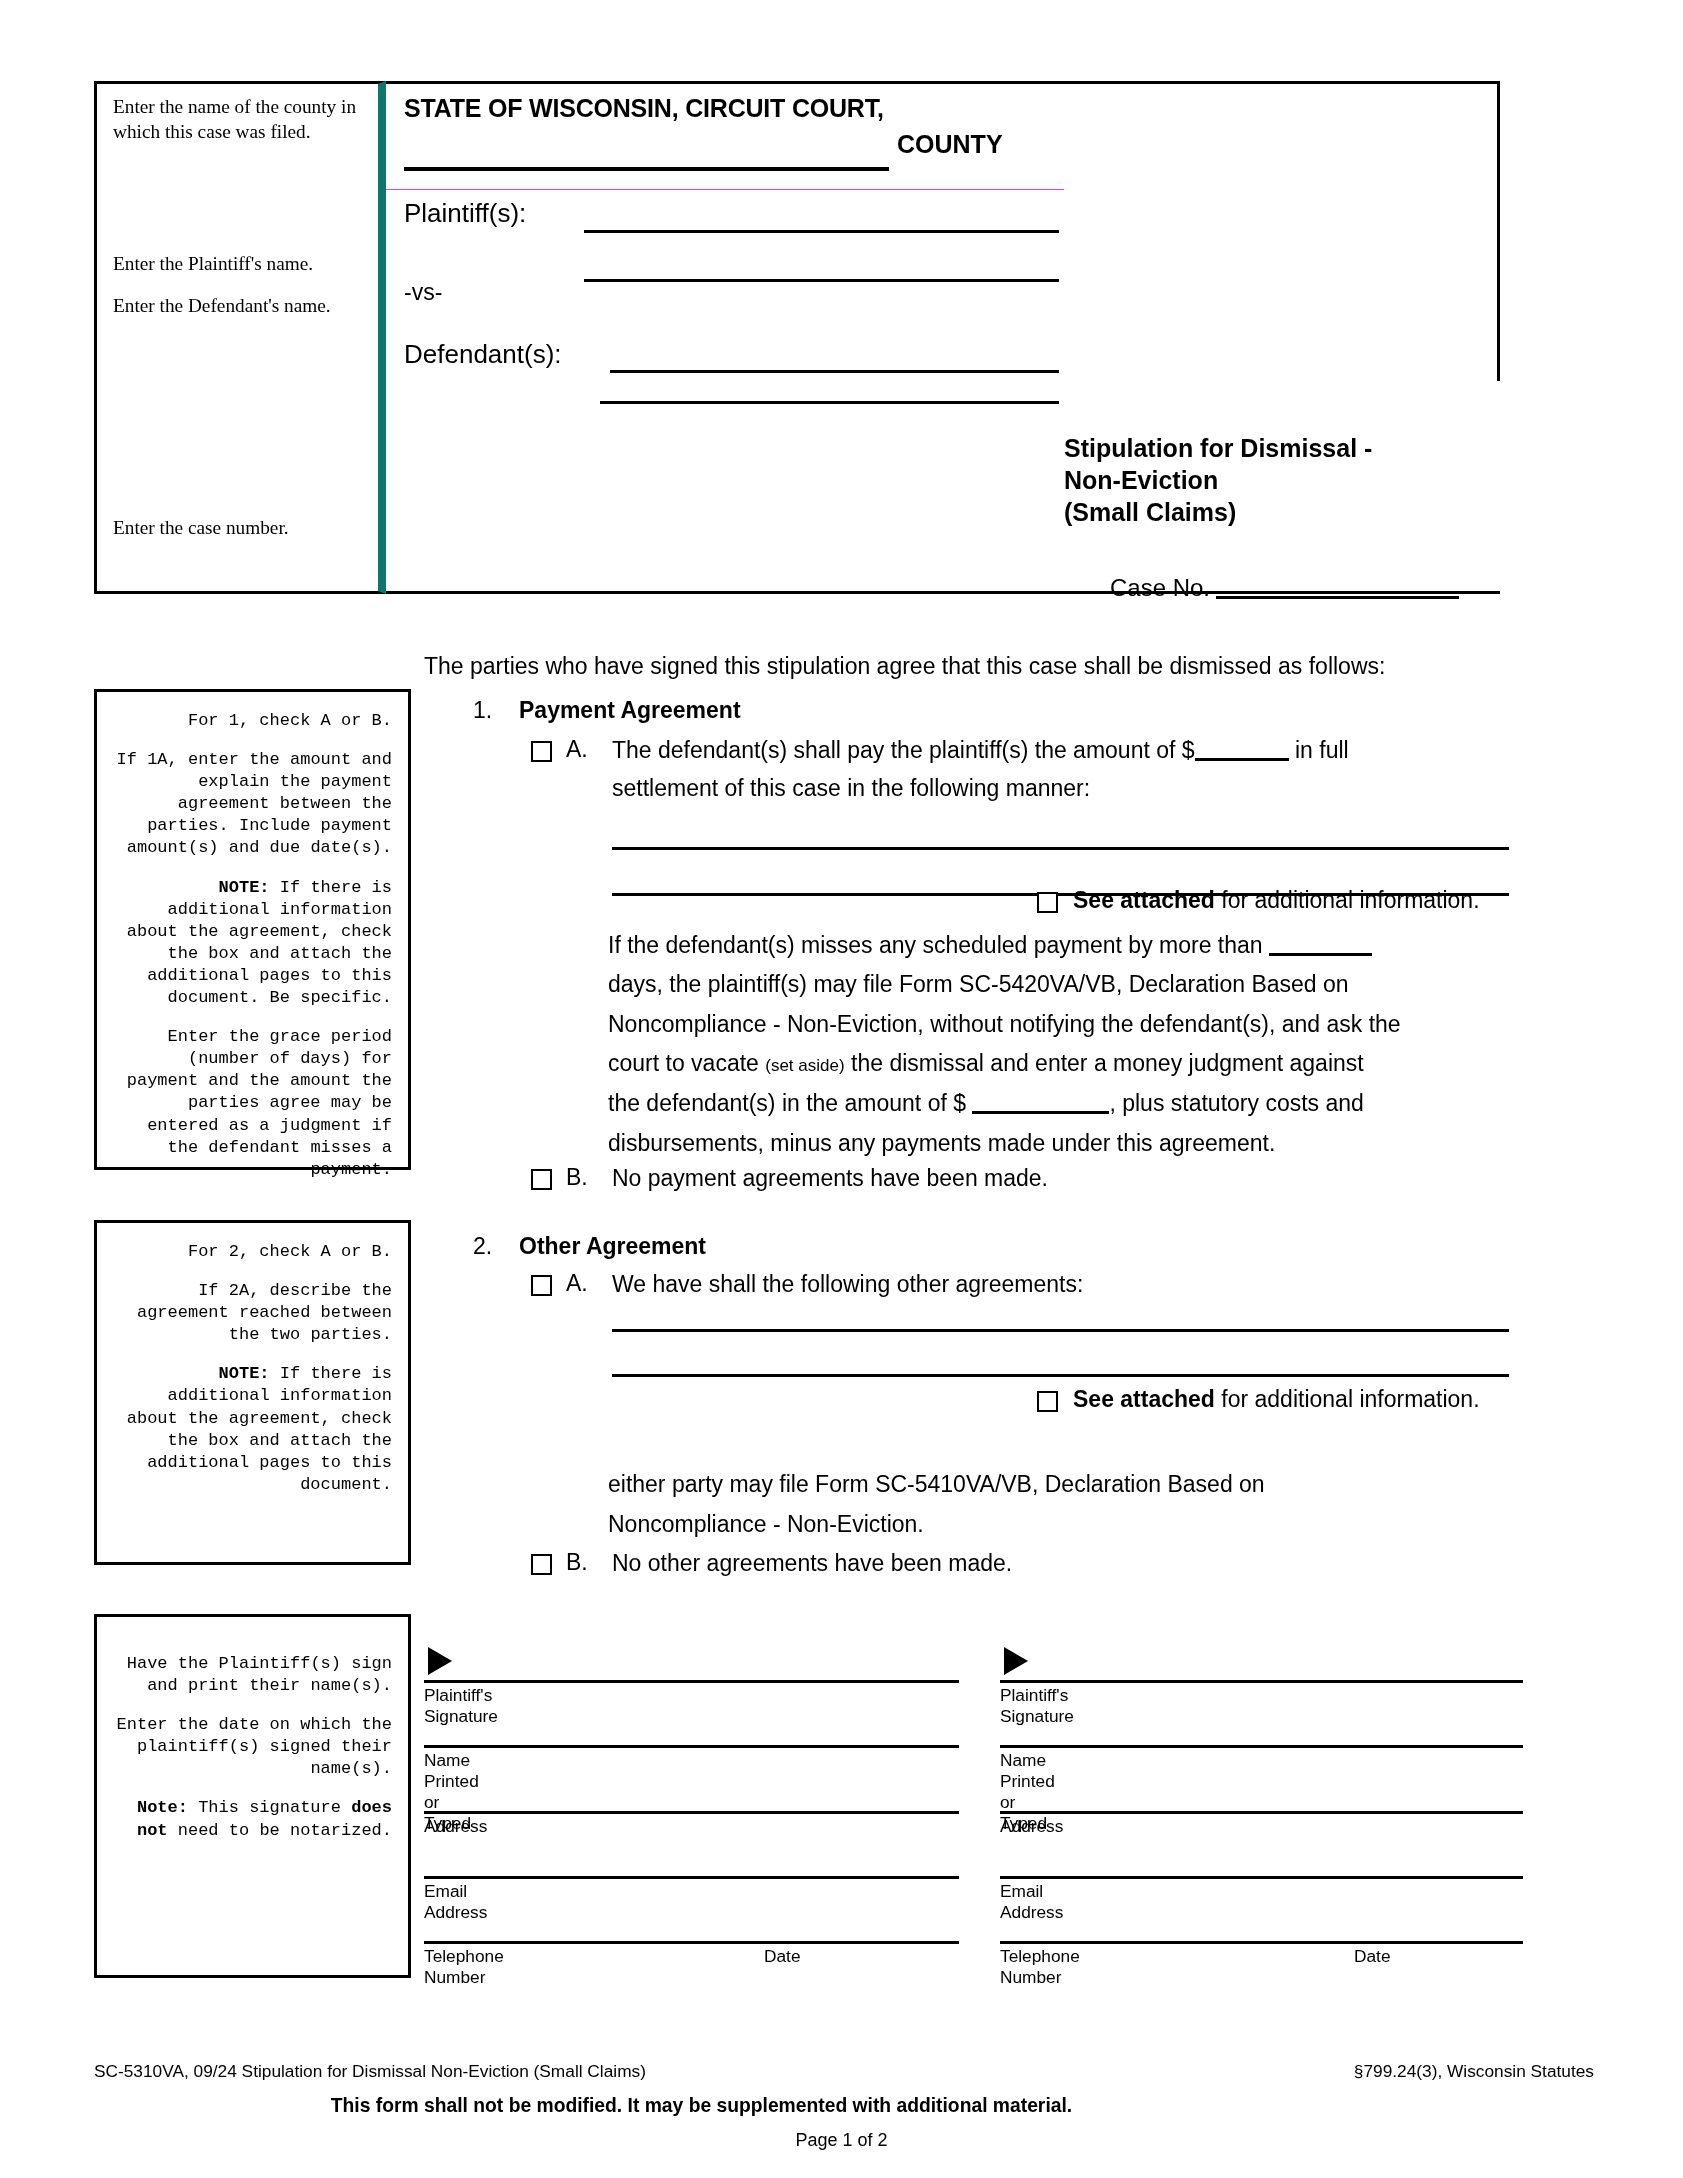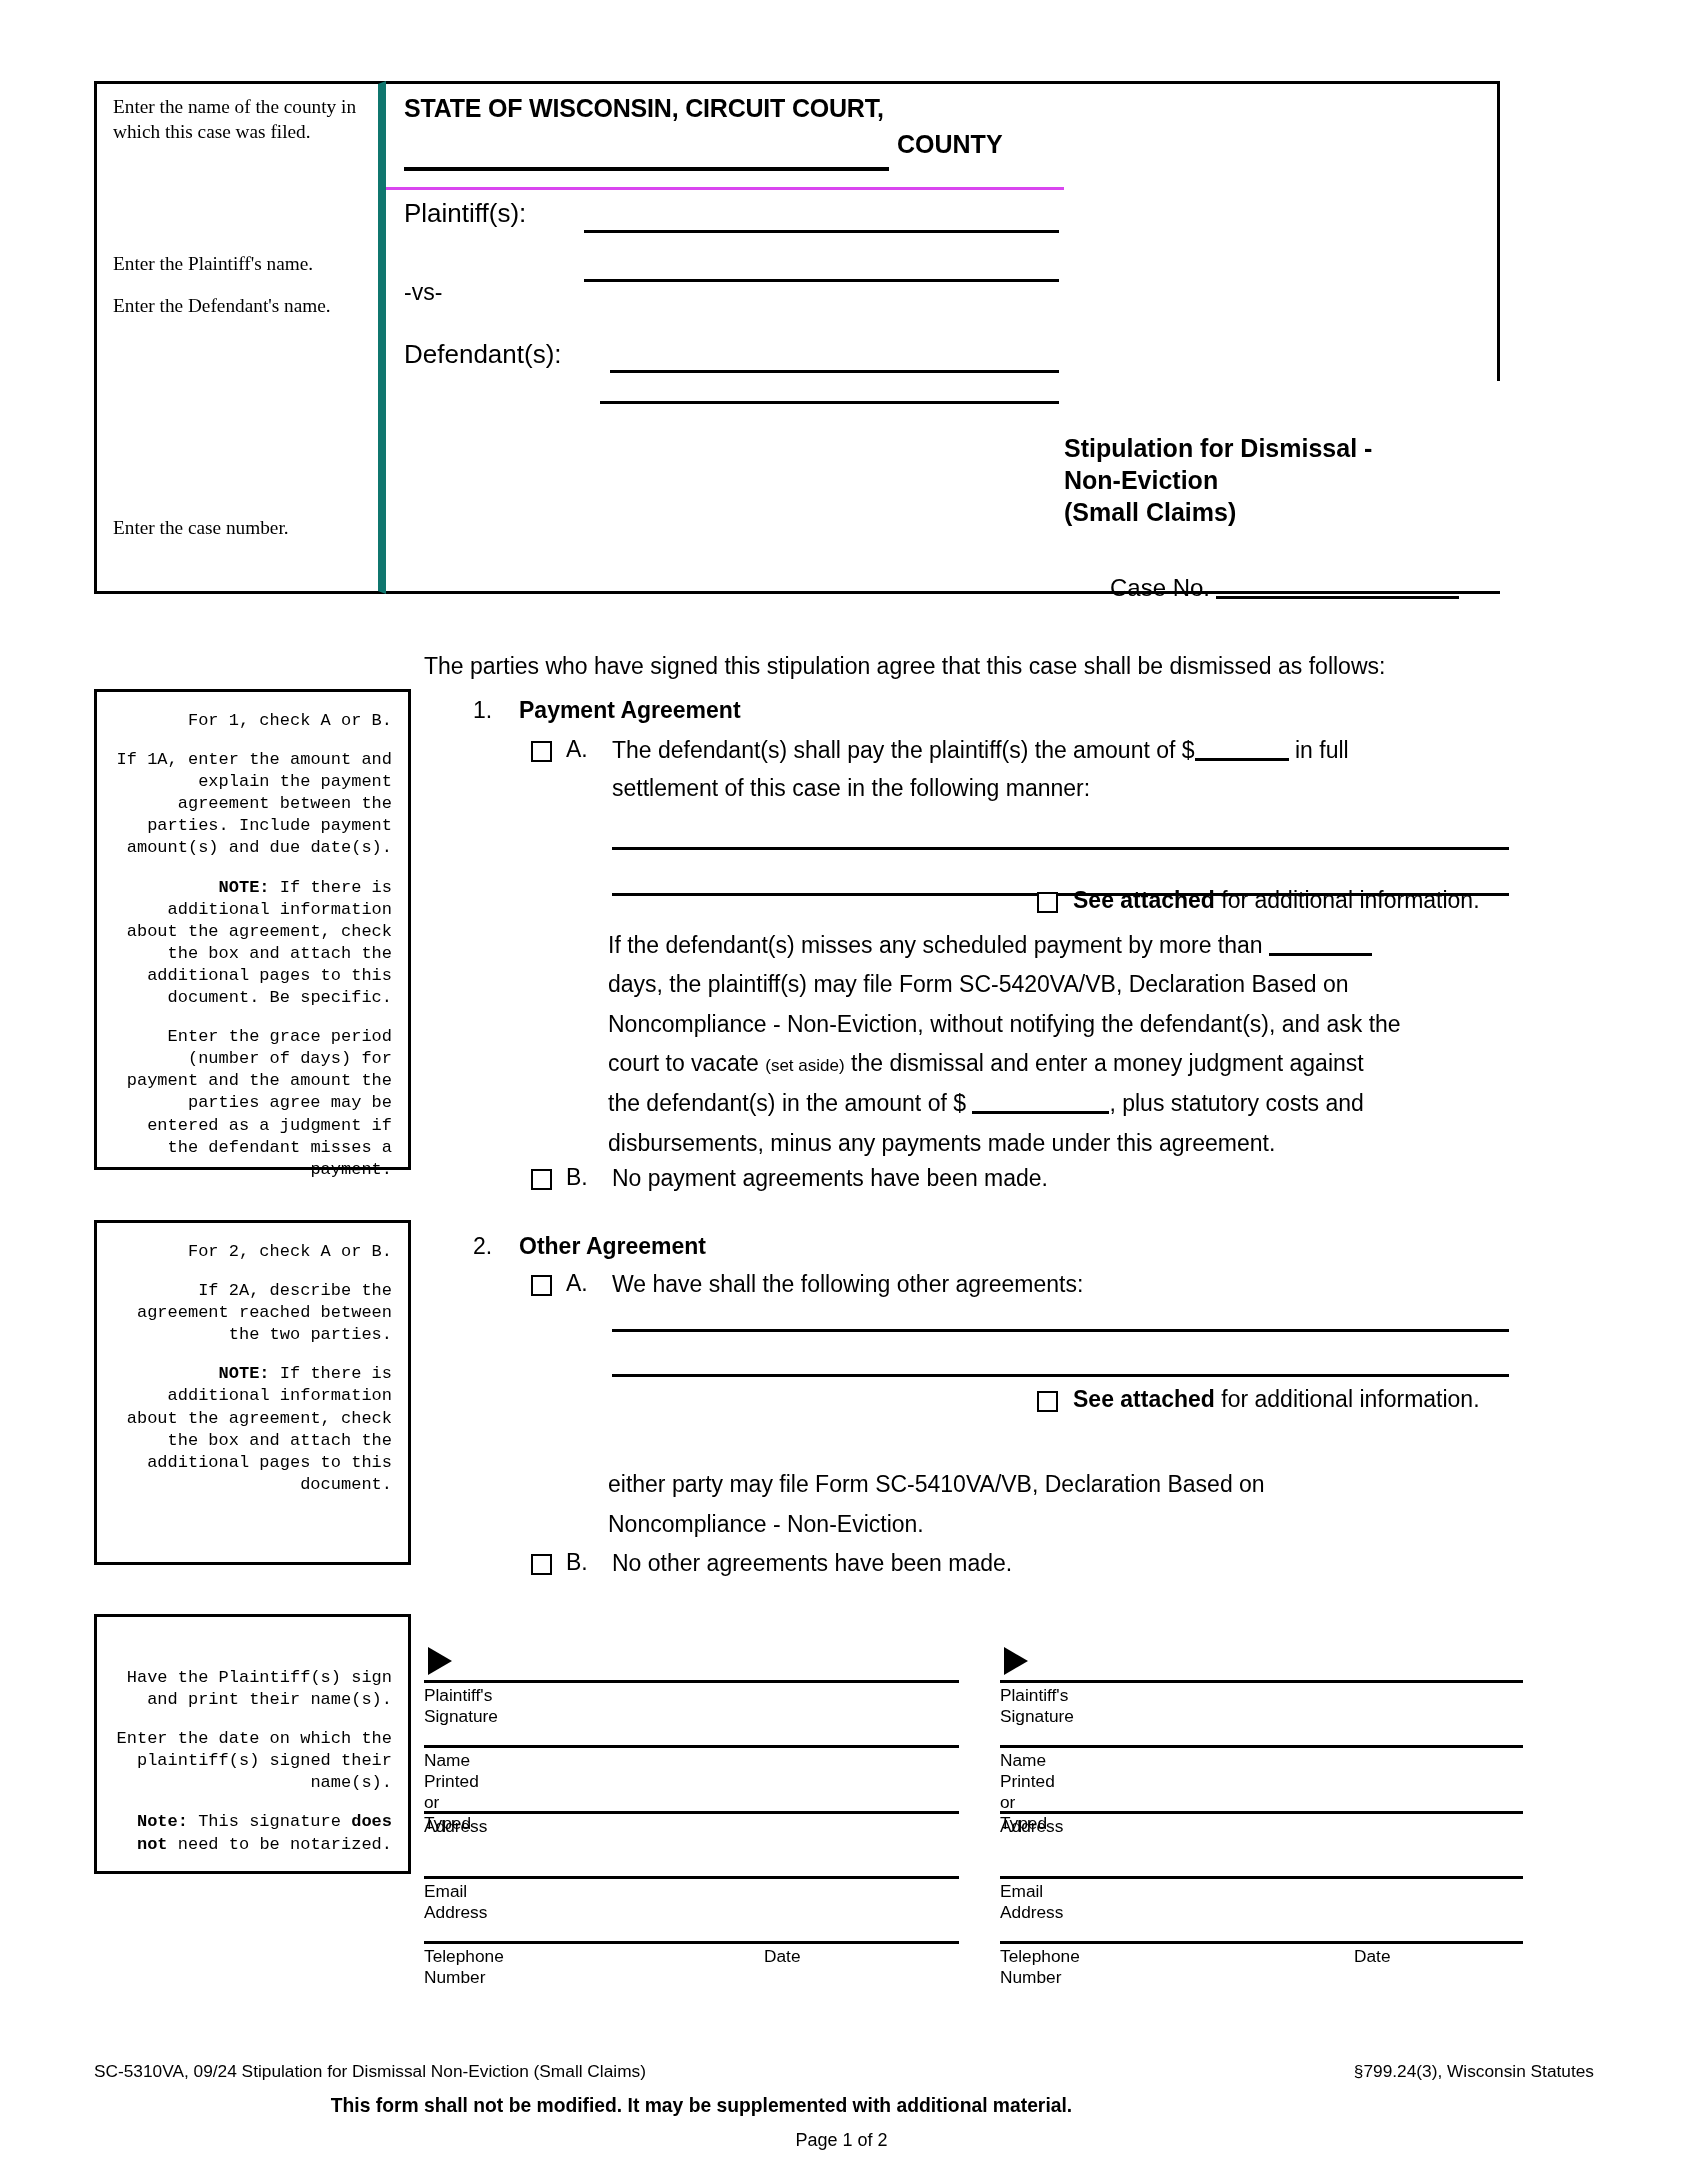--- a/index.html
+++ b/index.html
@@ -54,21 +54,21 @@
     width: 436px;
     box-sizing: border-box;
     position: relative;
   }
 
   
   #row1 { height: 109px; }
   #row1 .cap-left { height: 109px; }
   #row1 .cap-mid {
     border-top: 3px solid #000;
-    border-bottom: 3px solid #d946ef;
+    border-bottom: 1px solid #d946ef;
     height: 109px;
   }
   #row1 .cap-right {
     border-top: 3px solid #000;
     border-right: 3px solid #000;
     height: 109px;
   }
   #state-title {
     position: absolute;
     left: 18px; top: 10px;
@@ -183,21 +183,21 @@
     font-family: Liberation Mono, monospace;
     font-size: 17px;
     line-height: 1.30;
     width: 317px;
     text-align: right;
   }
   .instr-box p { margin: 0 0 17px 0; }
   .instr-box p:last-child { margin-bottom: 0; }
   #instr1 { top: 689px;  height: 481px; }
   #instr2 { top: 1220px; height: 345px; }
-  #instr3 { top: 1614px; height: 260px; padding-top: 50px; }
+  #instr3 { top: 1614px; height: 364px; padding-top: 36px; }
 
   
   .sec-num {
     position: absolute;
     font-size: 23px;
   }
   .sec-head {
     position: absolute;
     font-size: 23px;
     font-weight: bold;

